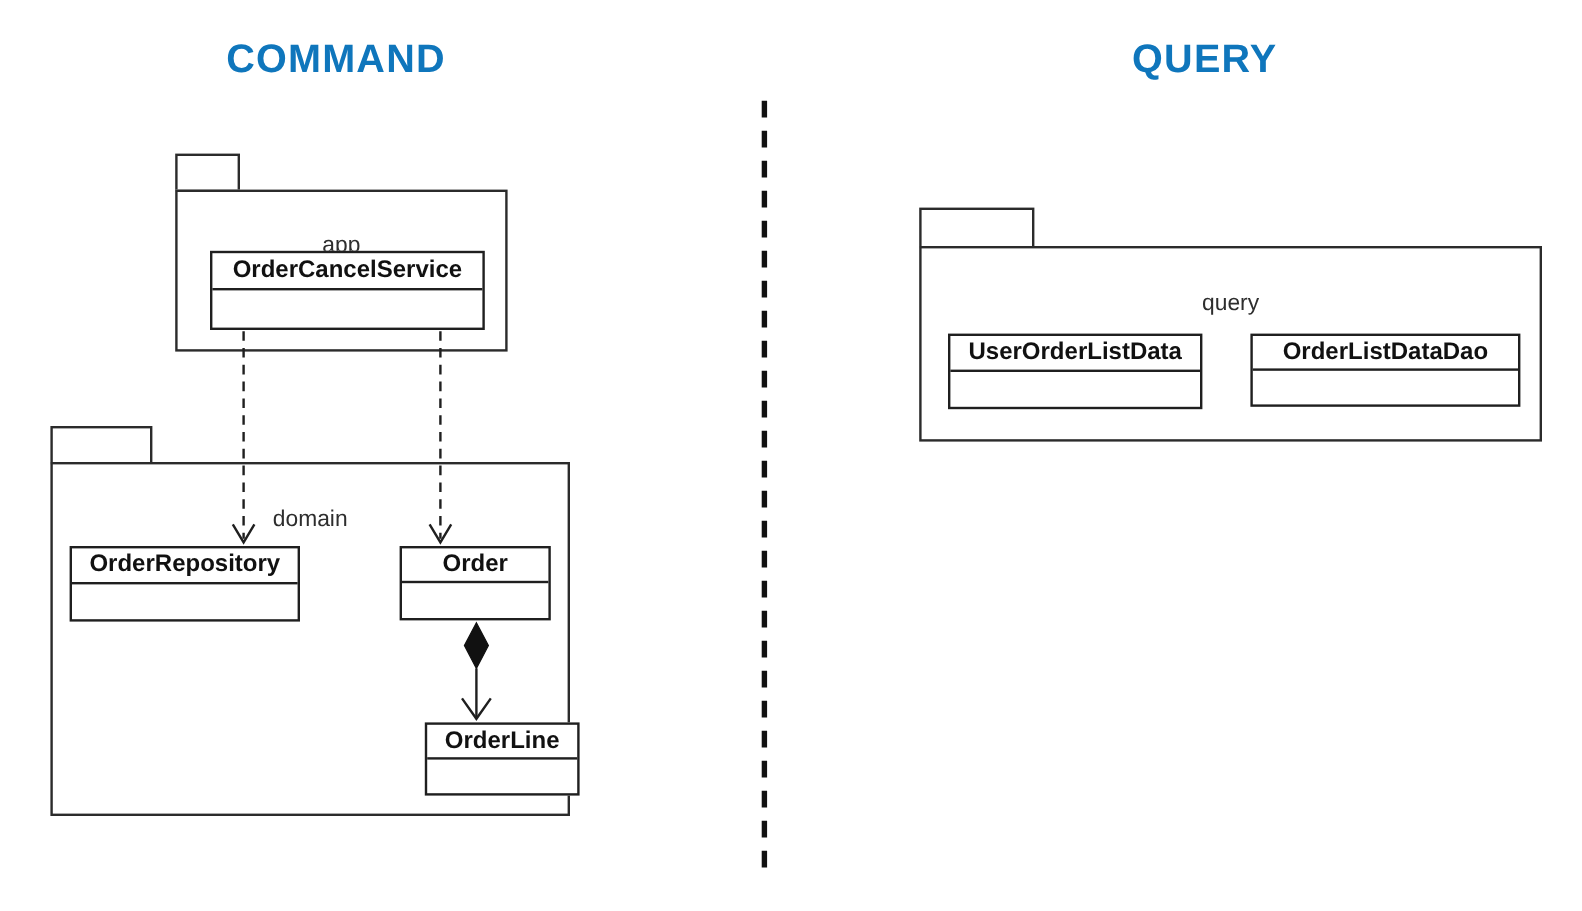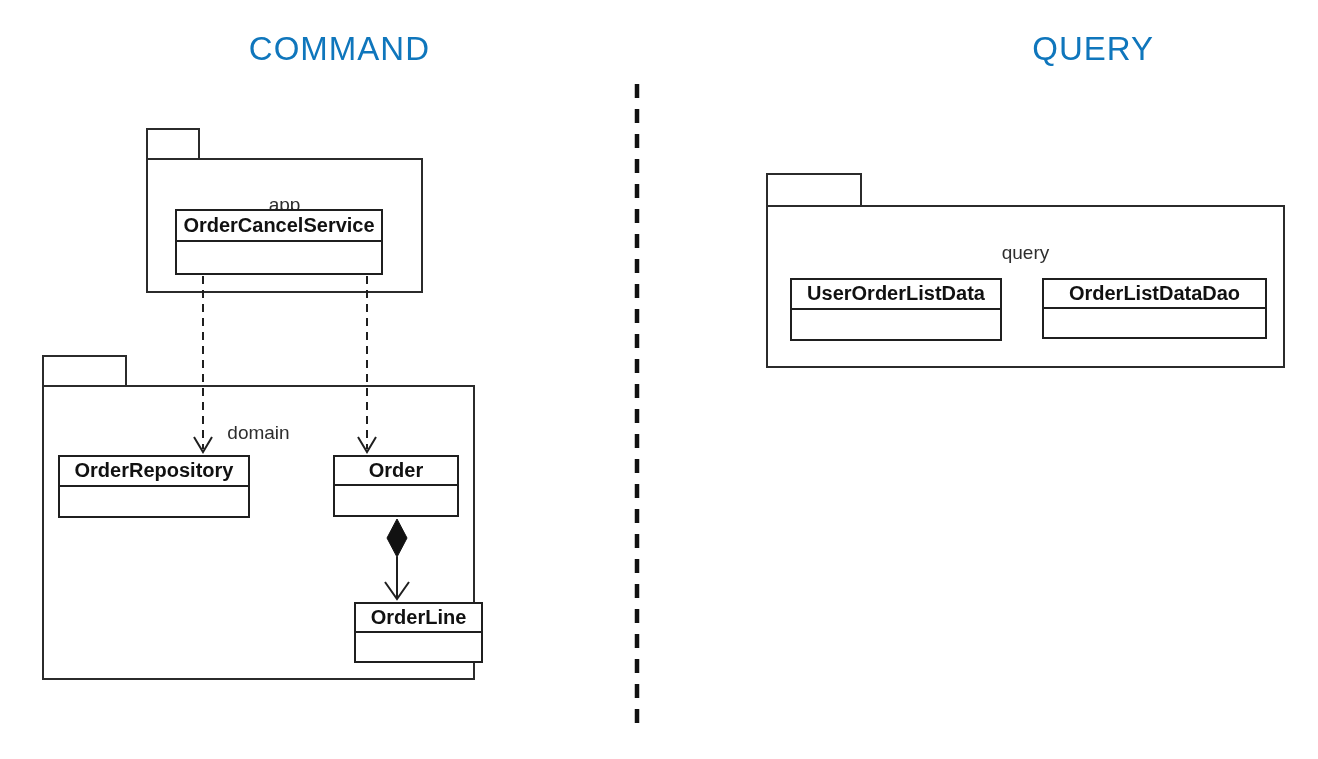--- a/index.html
+++ b/index.html
@@ -10,23 +10,23 @@
   .canvas {
     position: relative;
     width: 1318px;
     height: 759px;
     background: var(--bg);
     overflow: hidden;
   }
 
   .section-title {
     position: absolute;
-    text-align: right;
+    text-align: center;
     font-size: 33px;
-    font-weight: normal;
+    font-weight: bold;
     letter-spacing: 1px;
     color: var(--accent);
   }
   .title-command { left: 130px; top: 30px; width: 300px; }
   .title-query  { left: 854px; top: 30px; width: 300px; }
 
   .pkg-tab {
     position: absolute;
     border: 2px solid var(--line);
     background: var(--bg);
@@ -82,21 +82,21 @@
   .app-label  { top: 166px; }
 
   .domain-tab   { left: 42px; top: 355px; width: 85px;  height: 32px; }
   .domain-body  { left: 42px; top: 385px; width: 433px; height: 295px; }
   .domain-label { top: 394px; }
 
   .query-tab   { left: 766px; top: 173px; width: 96px;  height: 34px; }
   .query-body  { left: 766px; top: 205px; width: 519px; height: 163px; }
   .query-label { top: 214px; }
 
-  .cls-ordercancelservice { left: 175px; top: 209px; width: 208px; height: 66px; }
+  .cls-ordercancelservice { left: 175px; top: 209px; width: 229px; height: 66px; }
   .cls-orderrepository    { left: 58px;  top: 455px; width: 192px; height: 63px; justify-content: center; }
   .cls-order              { left: 333px; top: 455px; width: 126px; height: 62px; }
   .cls-orderline          { left: 333px; top: 602px; width: 129px; height: 61px; margin-left: 21px; }
   .cls-userorderlistdata  { left: 790px; top: 278px; width: 212px; height: 63px; gap: 11px; }
   .cls-orderlistdatadao   { left: 1042px; top: 278px; width: 225px; height: 61px; }
 </style>
 </head>
 <body>
 
 <div class="canvas">

